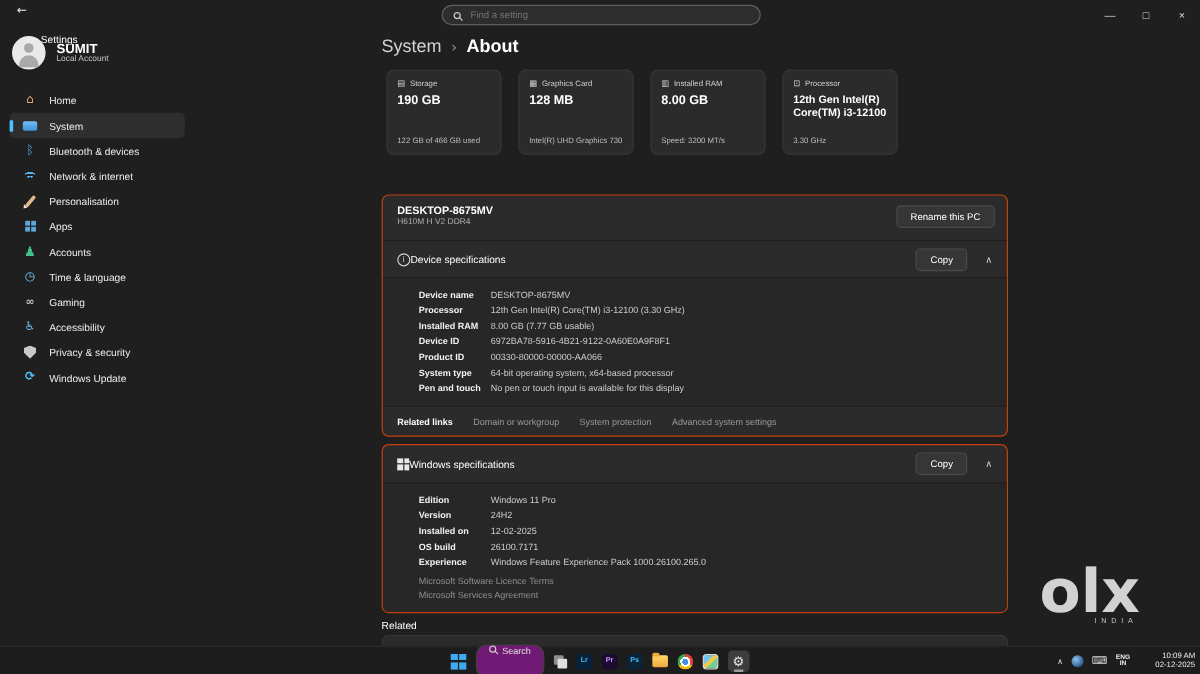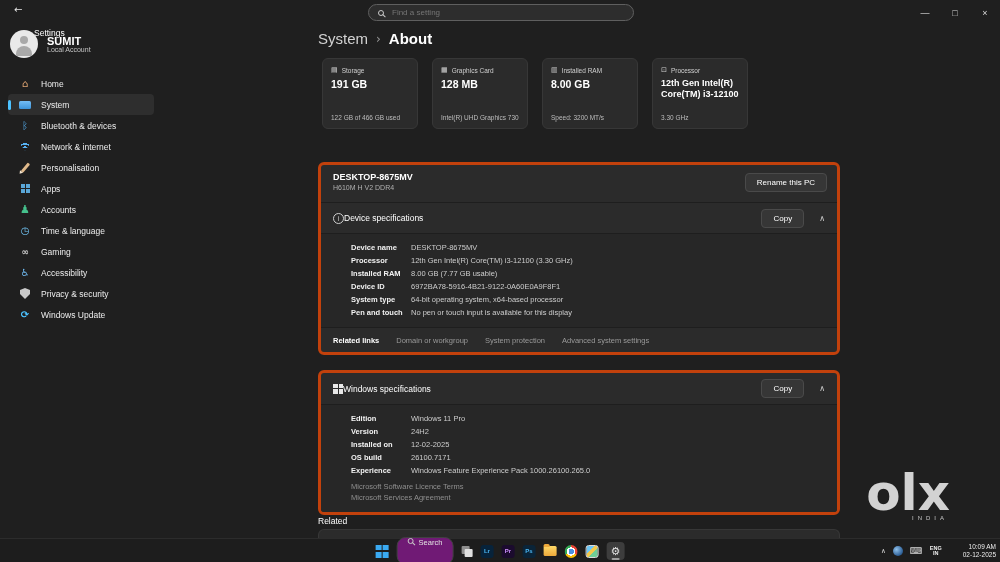--- a/index.html
+++ b/index.html
@@ -68,21 +68,21 @@
   .bc-current{color:#fff;font-weight:700;}
 
   .cards{position:absolute;left:4px;top:32px;display:flex;gap:14px;}
   .card{width:96px;height:71px;background:#2b2b2b;border:1px solid #373737;border-radius:6px;position:relative;padding:7px 8px;}
   .card-label{display:flex;align-items:center;gap:4px;font-size:6.5px;color:#d0d0d0;}
   .card-label .glyph{font-size:7px;color:#cfcfcf;}
   .card-value{margin-top:4px;font-size:10.5px;font-weight:700;color:#fff;}
   .card-value.small{font-size:9px;line-height:1.25;}
   .card-caption{position:absolute;left:8px;bottom:7px;font-size:6.5px;color:#bdbdbd;}
 
-  .panel{position:absolute;left:0;width:522px;background:#2b2b2b;border:3px solid #c2410c;border-radius:6px;overflow:hidden;}
+  .panel{position:absolute;left:0;width:522px;background:#2b2b2b;border:1px solid #c2410c;border-radius:6px;overflow:hidden;}
   .dev-panel{top:136px;}
   .dev-header{position:relative;height:37px;padding:7px 12px;}
   .dev-name{font-size:9px;font-weight:700;color:#fff;}
   .dev-sub{font-size:7px;color:#b0b0b0;margin-top:2px;}
   .btn{background:#363636;border:1px solid #4a4a4a;border-radius:4px;color:#fff;font-size:8px;
        padding:4px 11px;cursor:pointer;font-family:"Liberation Sans",sans-serif;}
   .rename-btn{position:absolute;right:10px;top:8px;}
   .exp-header{height:31px;border-top:1px solid #1e1e1e;display:flex;align-items:center;padding:0 12px;}
   .info-ic{width:11px;height:11px;border:1px solid #d0d0d0;border-radius:50%;color:#d0d0d0;font-size:7px;
            display:flex;align-items:center;justify-content:center;}
@@ -244,21 +244,21 @@
       <span class="bc-chev glyph">›</span>
       <span class="bc-current">About</span>
     </div>
 
     <div class="cards">
       <div class="card">
         <div class="card-label">
             <span class="glyph">▤</span>
           <span>Storage</span>
           </div>
-        <div class="card-value">191 GB</div>
+        <div class="card-value">190 GB</div>
         <div class="card-caption">122 GB of 466 GB used</div>
       </div>
       <div class="card">
         <div class="card-label">
             <span class="glyph">▦</span>
           <span>Graphics Card</span>
           </div>
         <div class="card-value">128 MB</div>
         <div class="card-caption">Intel(R) UHD Graphics 730</div>
       </div>
@@ -305,20 +305,24 @@
           </div>
         <div class="spec-row">
           <span class="spec-label">Installed RAM</span>
           <span class="spec-value">8.00 GB (7.77 GB usable)</span>
           </div>
         <div class="spec-row">
           <span class="spec-label">Device ID</span>
           <span class="spec-value">6972BA78-5916-4B21-9122-0A60E0A9F8F1</span>
           </div>
         <div class="spec-row">
+          <span class="spec-label">Product ID</span>
+          <span class="spec-value">00330-80000-00000-AA066</span>
+          </div>
+        <div class="spec-row">
           <span class="spec-label">System type</span>
           <span class="spec-value">64-bit operating system, x64-based processor</span>
           </div>
         <div class="spec-row">
           <span class="spec-label">Pen and touch</span>
           <span class="spec-value">No pen or touch input is available for this display</span>
           </div>
       </div>
       <div class="related-row">
         <span class="rel-label">Related links</span>

